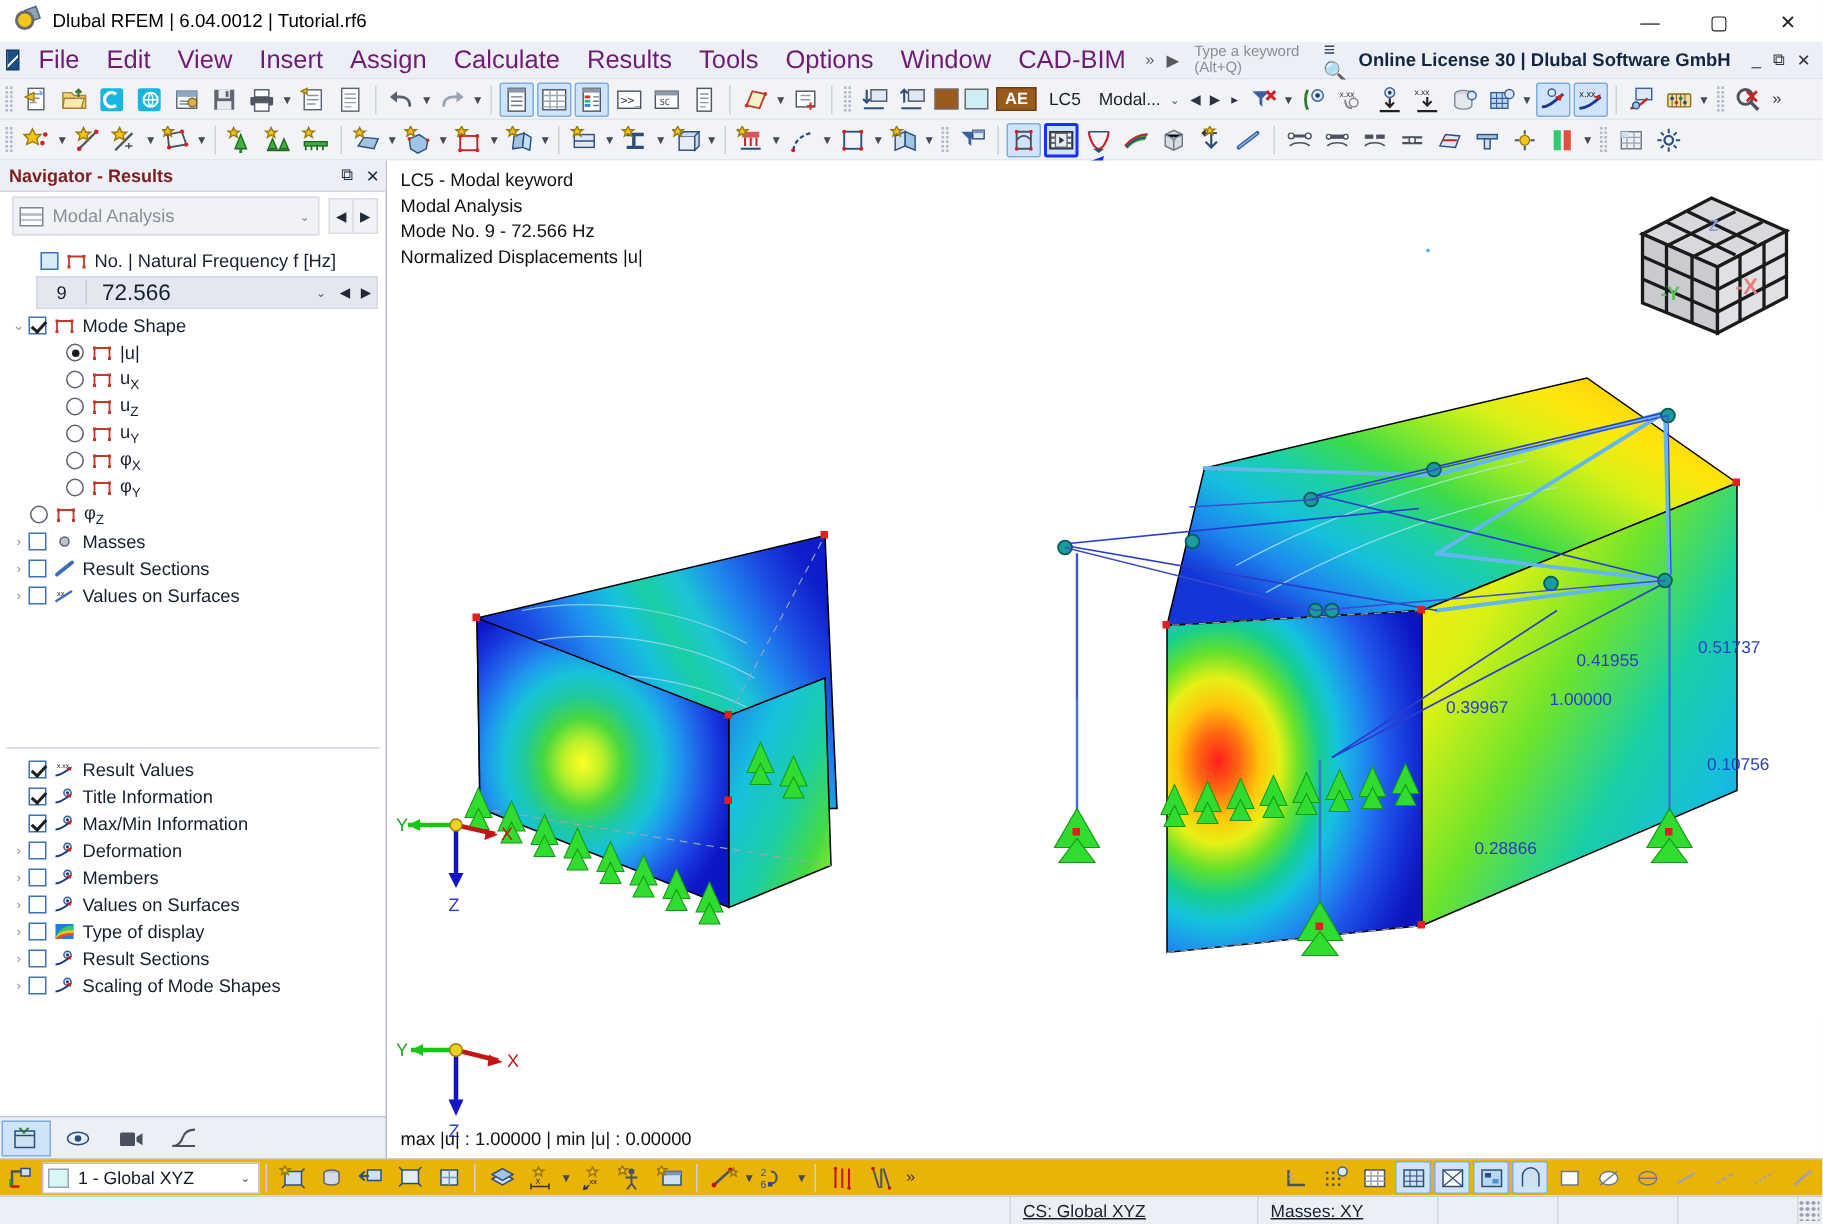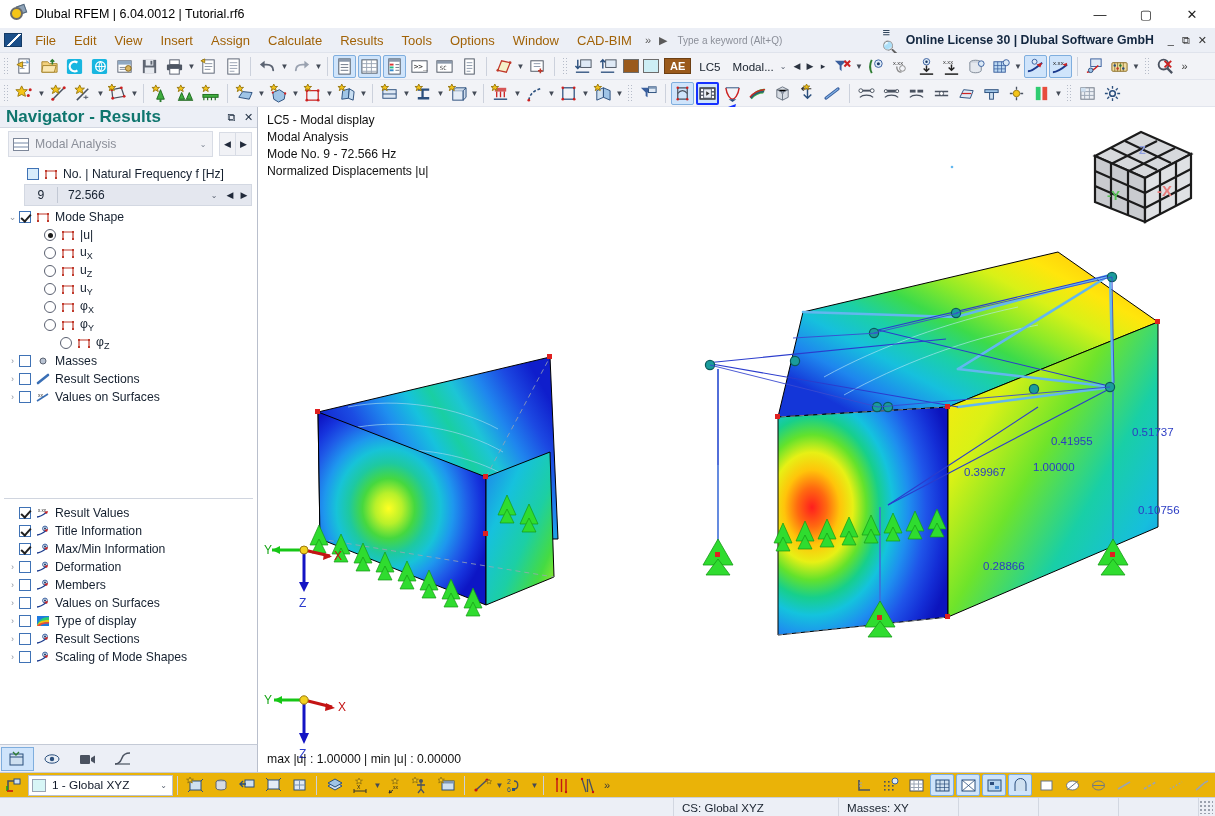--- a/index.html
+++ b/index.html
@@ -52,21 +52,21 @@
     background:#eceff6;
     display:flex; align-items:center;
     border-bottom: 1px solid #dfe3ec;
   }
   .menu-logo {
     width:20px; height:14px; margin-left:4px; margin-right:4px;
     background: linear-gradient(135deg,#1b4f8a 0%,#1b4f8a 48%,#ffffff 48%,#ffffff 58%,#1b4f8a 58%);
     border:1px solid #133a66;
   }
   .menu-item {
-    padding: 3px 9px; font-size:13px; color:#a16207; cursor:default;
+    padding: 3px 9px; font-size:17px; color:#701a75; cursor:default;
     white-space:nowrap;
   }
   .menu-chev { padding: 0 4px; color:#5a5a5a; font-size:11px; }
   .kw-search {
     margin-left: 2px; width: 228px; height:19px;
     background:#eceff6; color:#8b8f99; font-size:10px;
     display:flex; align-items:center; padding-left:4px;
   }
   .kw-bar-fill {
     flex: 1 1 auto; height: 19px; background:#eceff6;
@@ -133,21 +133,21 @@
   .navigator {
     position:absolute; left:0; top:107px; width:258px; height:637px;
     background:#ffffff; border-right:1px solid #b9bfcc;
     display:flex; flex-direction:column;
   }
   .nav-header {
     height:21px; background:#eceff6;
     display:flex; align-items:center; padding-left:6px;
     border-bottom:1px solid #d3d8e2;
   }
-  .nav-title { font-size:17px; font-weight:bold; color:#0f766e; flex:1; }
+  .nav-title { font-size:12px; font-weight:bold; color:#7f1d1d; flex:1; }
   .nav-hdr-btn { width:17px; height:17px; display:flex; align-items:center; justify-content:center;
      font-size:11px; color:#1c2b3e; }
 
   .nav-combo {
     height:26px; margin:3px 5px 2px 8px;
     display:flex; align-items:center;
     background:#f1f2f6; border:1px solid #d8dce5;
   }
   .nav-combo .cbox-icon {
     width:16px; height:13px; margin:0 6px 0 4px;
@@ -193,21 +193,21 @@
   }
   .nav-label { font-size:12.2px; }
   .nav-label sub { font-size:9px; }
 
   .freq-row {
     display:flex; align-items:center; height:22px; margin:1px 5px 2px 24px;
     background:#e4e7ef; border:1px solid #d3d8e2;
   }
   .freq-no { width:32px; text-align:center; font-size:12.2px; color:#15202f; }
   .freq-div { width:1px; height:16px; background:#c2c8d4; }
-  .freq-val { flex:1; padding-left:10px; font-size:12px; color:#15202f; }
+  .freq-val { flex:1; padding-left:10px; font-size:15px; color:#15202f; }
   .freq-chev { width:18px; text-align:center; font-size:8px; color:#5b6personally; color:#5b6372;}
   .freq-arrows { display:flex; }
   .freq-arrow {
     width:14px; height:20px; display:flex; align-items:center; justify-content:center;
     font-size:9px; color:#20293a;
   }
 
   .nav-sep {
     height:1px; background:#d0d5df; margin:6px 4px 5px 4px;
   }
@@ -261,21 +261,21 @@
     border:1px solid transparent; border-radius:2px;
   }
   .bb-btn.on { background:#cfe4fb; border-color:#7faede; }
 
   
   .statusbar {
     position:absolute; left:0; top:797px; width:1215px; height:19px;
     background:#eceff6; border-top:1px solid #c9cfda;
     display:flex; align-items:center; font-size:11.6px; color:#17202c;
   }
-  .sb-cell { height:19px; display:flex; align-items:center; padding:0 8px; border-right:1px solid #d2d7e1; }
+  .sb-cell { height:19px; display:flex; align-items:center; padding:0 8px; border-right:1px solid #d2d7e1;text-decoration:underline; }
   .sb-flex { flex:1; border-right:1px solid #d2d7e1; height:19px;}
   .sb-grip {
     width:14px; height:14px; margin-right:2px;
     background-image: radial-gradient(#9aa1ae 40%, transparent 41%);
     background-size:4px 4px;
   }
 </style>
 </head>
 <body>
 
@@ -1008,21 +1008,21 @@
         <span class="rad"></span>
         <span class="surf-ico"><svg width="14" height="12" viewBox="0 0 14 12">
               <path d="M2 10V3h10v7" fill="none" stroke="#c0392b" stroke-width="1.2"></path>
               <rect x="1" y="2" width="2" height="2" fill="#c0392b"></rect>
               <rect x="11" y="2" width="2" height="2" fill="#c0392b"></rect>
               <rect x="1" y="9" width="2" height="2" fill="#c0392b"></rect>
               <rect x="11" y="9" width="2" height="2" fill="#c0392b"></rect>
             </svg></span>
         <span class="nav-label"><span>φ</span><sub>Y</sub></span>
       </div>
-      <div class="nav-row" style="padding-left:60px">
+      <div class="nav-row" style="padding-left:20px">
         <span class="rad"></span>
         <span class="surf-ico"><svg width="14" height="12" viewBox="0 0 14 12">
               <path d="M2 10V3h10v7" fill="none" stroke="#c0392b" stroke-width="1.2"></path>
               <rect x="1" y="2" width="2" height="2" fill="#c0392b"></rect>
               <rect x="11" y="2" width="2" height="2" fill="#c0392b"></rect>
               <rect x="1" y="9" width="2" height="2" fill="#c0392b"></rect>
               <rect x="11" y="9" width="2" height="2" fill="#c0392b"></rect>
             </svg></span>
         <span class="nav-label"><span>φ</span><sub>Z</sub></span>
       </div>
@@ -1180,21 +1180,21 @@
       <svg width="19" height="17" viewBox="0 0 19 17">
           <path d="M2 13c4 0 6-3 7-6s3-5 8-5" stroke="#4a5260" stroke-width="1.5" fill="none"></path>
           <path d="M2 13h15" stroke="#4a5260" stroke-width="1.2"></path>
         </svg>
     </div>
   </div>
 
   <div class="viewport">
 
     <div class="vp-title">
-      <div>LC5 - Modal display</div>
+      <div>LC5 - Modal keyword</div>
       <div>Modal Analysis</div>
       <div>Mode No. 9 - 72.566 Hz</div>
       <div>Normalized Displacements |u|</div>
     </div>
 
     <svg style="position:absolute; left:0; top:0; width:957px; height:665px;" viewBox="0 0 957 665">
       <defs>
 
         <radialGradient id="gLeftFront" cx="42%" cy="50%" r="62%">
           <stop offset="0%" stop-color="#ffff22"></stop>

